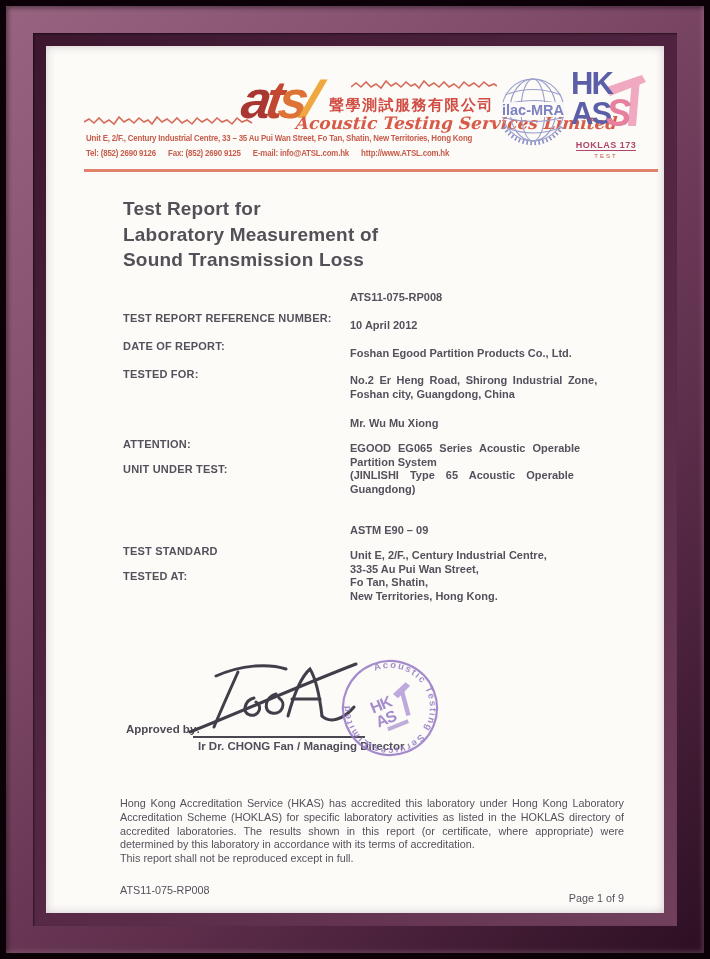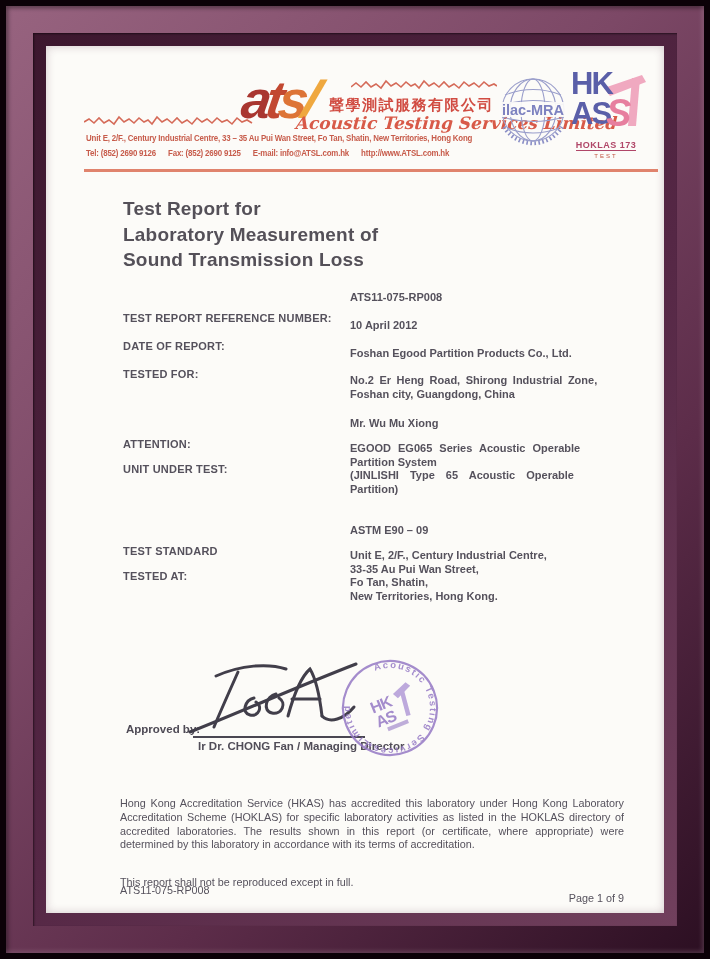--- a/index.html
+++ b/index.html
@@ -52,21 +52,21 @@
 
   
   .approved-label{left:80px;top:677px;font-size:11.5px;font-weight:bold;color:#4e4a55;}
   .sig-line{left:147px;top:690px;width:172px;height:2px;background:#4a4752;}
   .name-lines{left:152px;top:694px;font-size:11.5px;font-weight:bold;color:#514d58;line-height:13.5px;text-align:right;}
   .stamp-wrap{left:292px;top:610px;width:104px;height:104px;transform:rotate(-22deg);opacity:.85;}
 
   
   .footpara{left:74px;top:751px;width:504px;font-size:10.8px;color:#55515c;line-height:13.8px;
             text-align:justify;}
-  .footnote{left:74px;top:830px;font-size:10.8px;color:#55515c;}
+  .footnote{left:74px;top:806px;font-size:10.8px;color:#55515c;}
   .footrow{left:74px;top:838px;width:504px;font-size:10.8px;color:#55515c;}
   .footrow .pg{position:absolute;right:0;top:8px;padding-left:16px;}
 </style>
 </head>
 <body>
 
 <div class="frame1">
  <div class="frame2">
   <div class="frame3">
    <div class="paper">
@@ -143,21 +143,21 @@
      <div class="abs frow" style="top:371px">
        <div class="flabel">ATTENTION:</div>
        <div class="fvalue">Mr. Wu Mu Xiong</div>
      </div>
      <div class="abs frow" style="top:396px">
        <div class="flabel">UNIT UNDER TEST:</div>
        <div class="fvalue lines unit-val">
               <div>EGOOD EG065 Series Acoustic Operable</div>
               <div>Partition System</div>
               <div>(JINLISHI Type 65 Acoustic Operable</div>
-              <div>Partition)</div>
+              <div>Guangdong)</div>
             </div>
      </div>
      <div class="abs frow" style="top:478px">
        <div class="flabel">TEST STANDARD</div>
        <div class="fvalue">ASTM E90 – 09</div>
      </div>
      <div class="abs frow" style="top:503px">
        <div class="flabel">TESTED AT:</div>
        <div class="fvalue lines">
               <div>Unit E, 2/F., Century Industrial Centre,</div>

